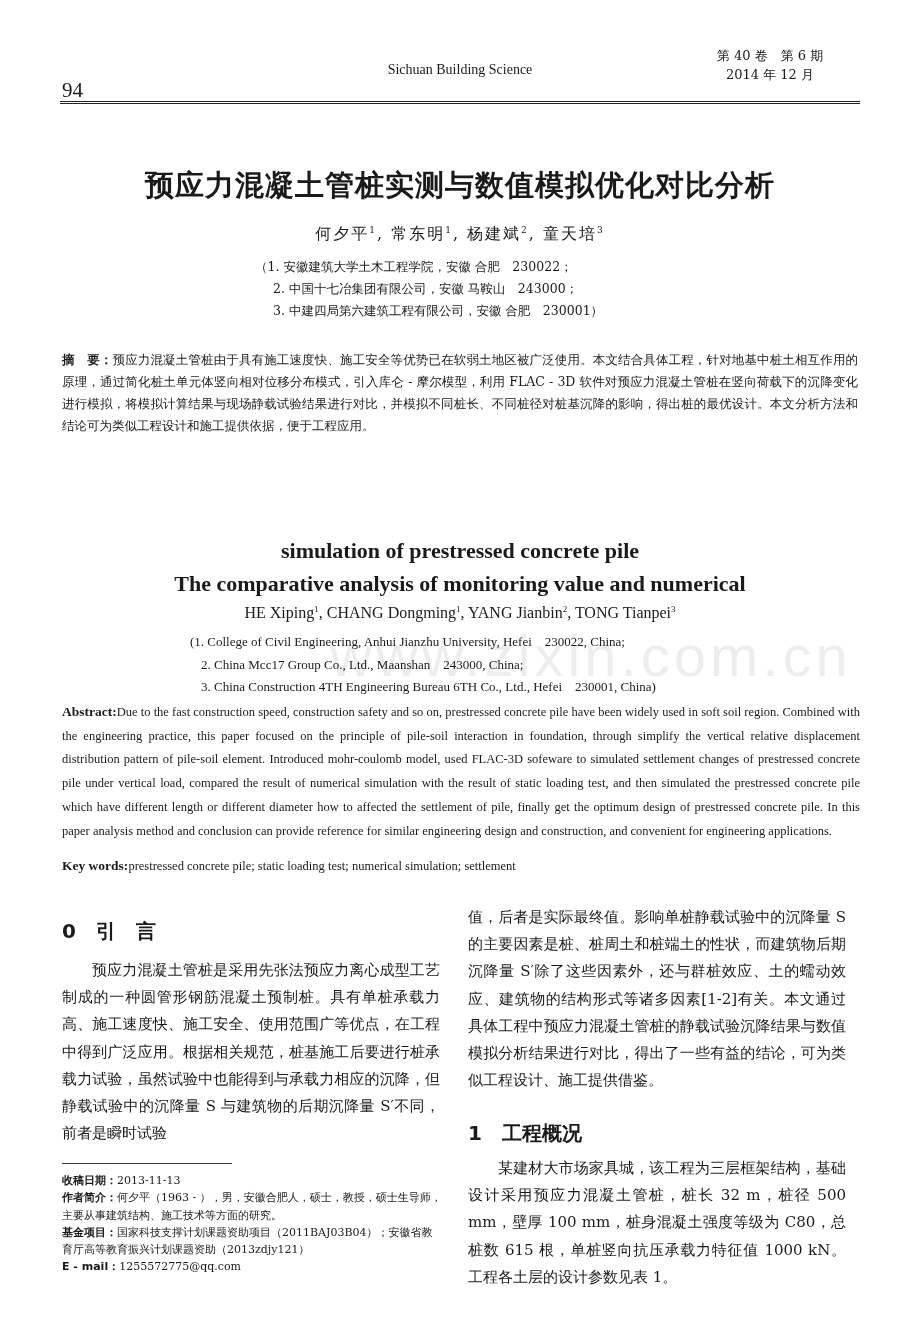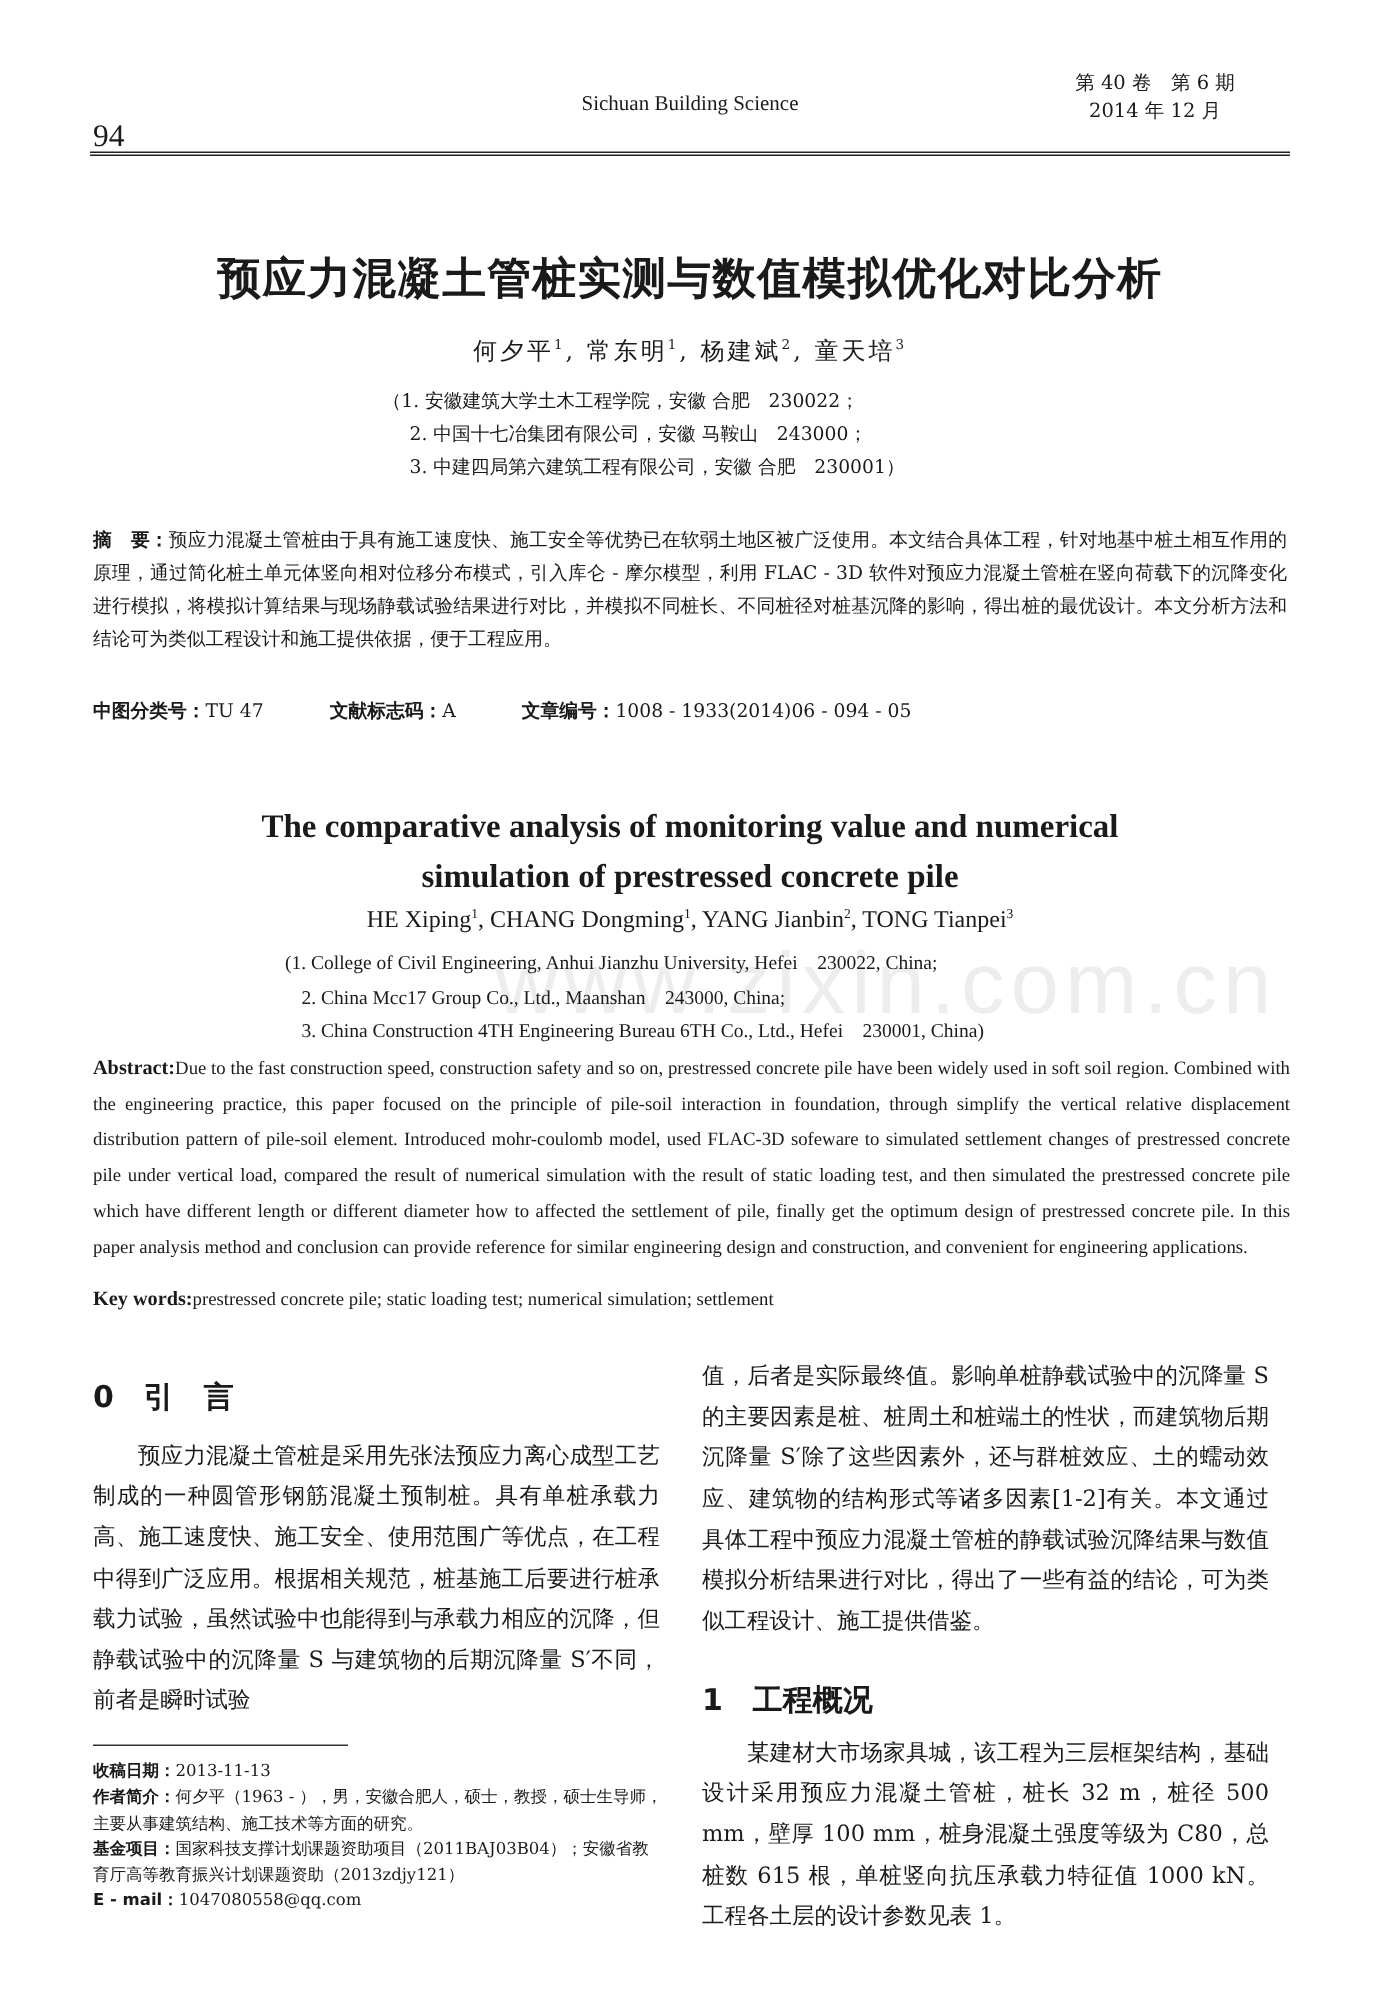--- a/index.html
+++ b/index.html
@@ -69,30 +69,25 @@
 <div class="abs aff-cn">
   <div>（1. 安徽建筑大学土木工程学院，安徽 合肥　230022；</div>
   <div>2. 中国十七冶集团有限公司，安徽 马鞍山　243000；</div>
   <div>3. 中建四局第六建筑工程有限公司，安徽 合肥　230001）</div>
 </div>
 
 <div class="abs abs-cn">
   <span class="lbl">摘　要：</span><span>预应力混凝土管桩由于具有施工速度快、施工安全等优势已在软弱土地区被广泛使用。本文结合具体工程，针对地基中桩土相互作用的原理，通过简化桩土单元体竖向相对位移分布模式，引入库仑 - 摩尔模型，利用 FLAC - 3D 软件对预应力混凝土管桩在竖向荷载下的沉降变化进行模拟，将模拟计算结果与现场静载试验结果进行对比，并模拟不同桩长、不同桩径对桩基沉降的影响，得出桩的最优设计。本文分析方法和结论可为类似工程设计和施工提供依据，便于工程应用。</span>
 </div>
 <div class="abs meta-cn">
-  <div class="meta-row">
-    <span class="lbl">中图分类号：</span><span>TU 47</span><span class="gap"></span>
-    <span class="lbl">文献标志码：</span><span>A</span><span class="gap"></span>
-    <span class="lbl">文章编号：</span><span>1008 - 1933(2014)06 - 094 - 05</span>
-  </div>
 </div>
 
 <div class="abs title-en">
+  <div>simulation of prestressed concrete pile</div>
   <div>The comparative analysis of monitoring value and numerical</div>
-  <div>simulation of prestressed concrete pile</div>
 </div>
 <div class="abs authors-en">
   <span>HE Xiping</span><sup>1</sup>,
   <span>CHANG Dongming</span><sup>1</sup>,
   <span>YANG Jianbin</span><sup>2</sup>,
   <span>TONG Tianpei</span><sup>3</sup>
 </div>
 <div class="abs watermark">www.zixin.com.cn</div>
 <div class="abs aff-en">
   <div>(1. College of Civil Engineering, Anhui Jianzhu University, Hefei　230022, China;</div>
@@ -108,18 +103,18 @@
 </div>
 
 <div class="abs col-left sec-head" style="top:918px;">0　引　言</div>
 <div class="abs col-left body-text indent" style="top:957px;">预应力混凝土管桩是采用先张法预应力离心成型工艺制成的一种圆管形钢筋混凝土预制桩。具有单桩承载力高、施工速度快、施工安全、使用范围广等优点，在工程中得到广泛应用。根据相关规范，桩基施工后要进行桩承载力试验，虽然试验中也能得到与承载力相应的沉降，但静载试验中的沉降量 S 与建筑物的后期沉降量 S′不同，前者是瞬时试验</div>
 
 <div class="abs foot-rule"></div>
 <div class="abs footnotes">
   <div><span class="lbl">收稿日期：</span><span>2013-11-13</span></div>
   <div><span class="lbl">作者简介：</span><span>何夕平（1963 - ），男，安徽合肥人，硕士，教授，硕士生导师，主要从事建筑结构、施工技术等方面的研究。</span></div>
   <div><span class="lbl">基金项目：</span><span>国家科技支撑计划课题资助项目（2011BAJ03B04）；安徽省教育厅高等教育振兴计划课题资助（2013zdjy121）</span></div>
-  <div><span class="lbl">E - mail：</span><span>1047080558@qq.com</span></div>
+  <div><span class="lbl">E - mail：</span><span>1255572775@qq.com</span></div>
 </div>
 
 <div class="abs col-right body-text" style="top:904px;">值，后者是实际最终值。影响单桩静载试验中的沉降量 S 的主要因素是桩、桩周土和桩端土的性状，而建筑物后期沉降量 S′除了这些因素外，还与群桩效应、土的蠕动效应、建筑物的结构形式等诸多因素[1-2]有关。本文通过具体工程中预应力混凝土管桩的静载试验沉降结果与数值模拟分析结果进行对比，得出了一些有益的结论，可为类似工程设计、施工提供借鉴。</div>
 <div class="abs col-right sec-head" style="top:1120px;">1　工程概况</div>
 <div class="abs col-right body-text indent" style="top:1155px;">某建材大市场家具城，该工程为三层框架结构，基础设计采用预应力混凝土管桩，桩长 32 m，桩径 500 mm，壁厚 100 mm，桩身混凝土强度等级为 C80，总桩数 615 根，单桩竖向抗压承载力特征值 1000 kN。工程各土层的设计参数见表 1。</div>
 
 </body></html>

